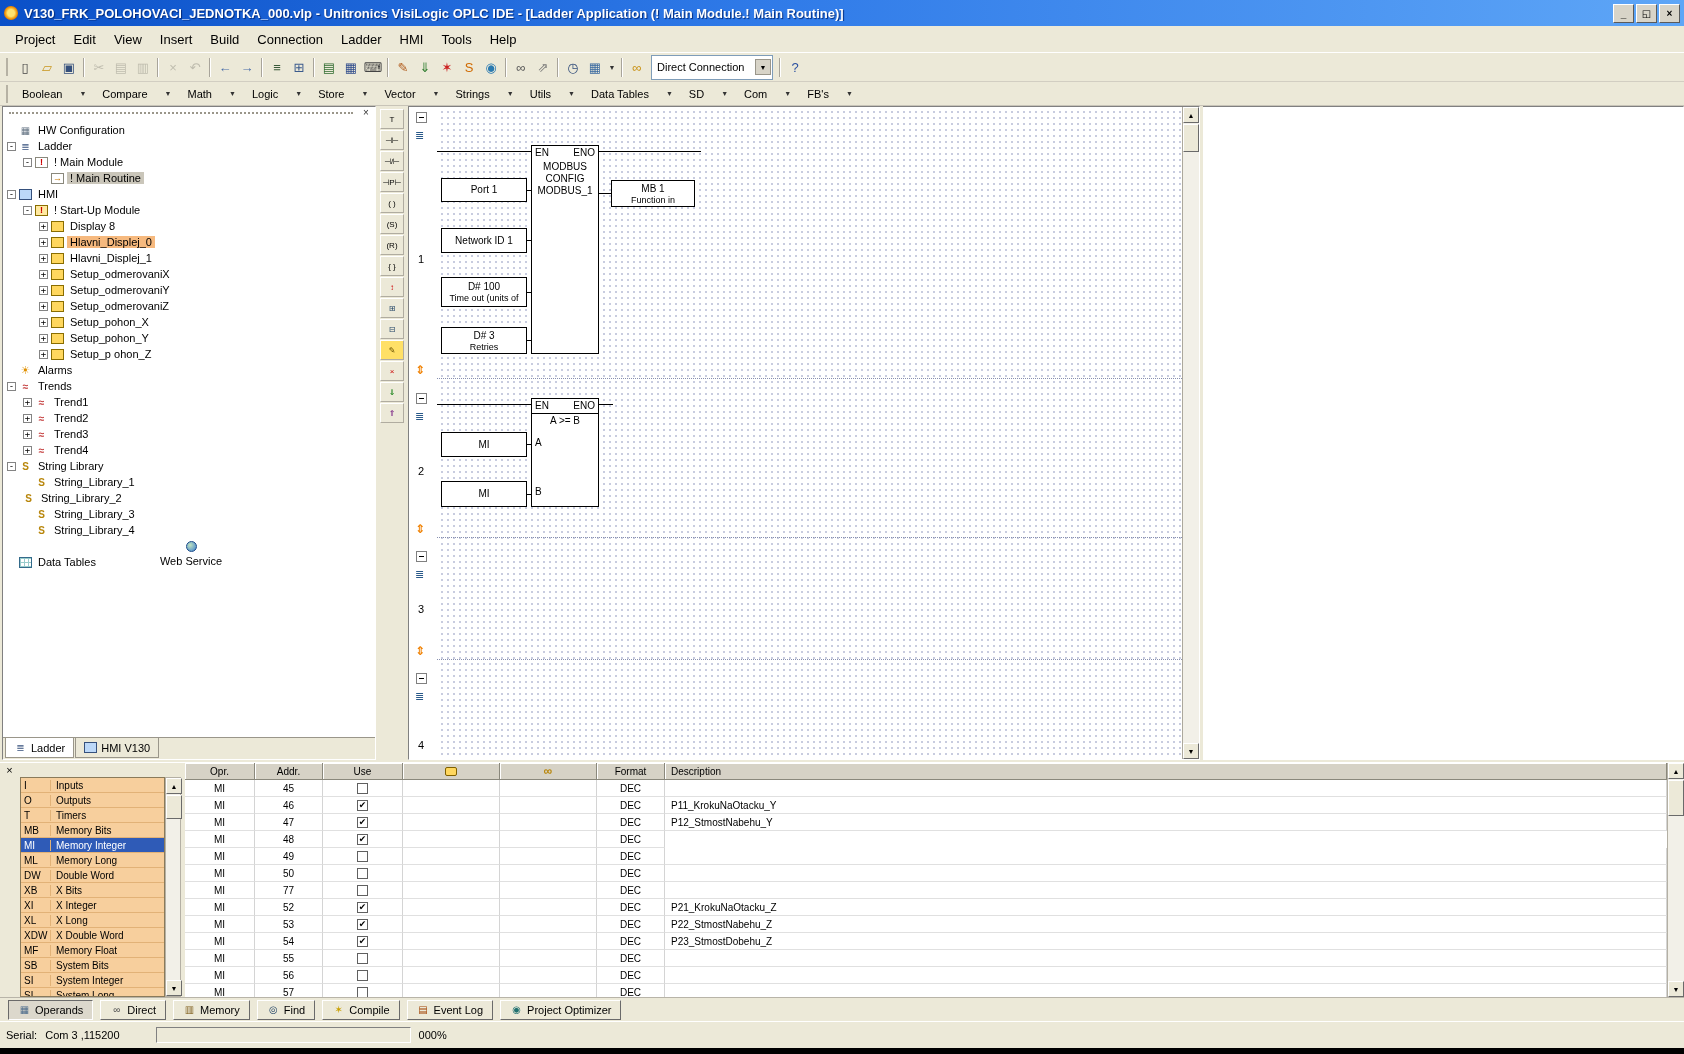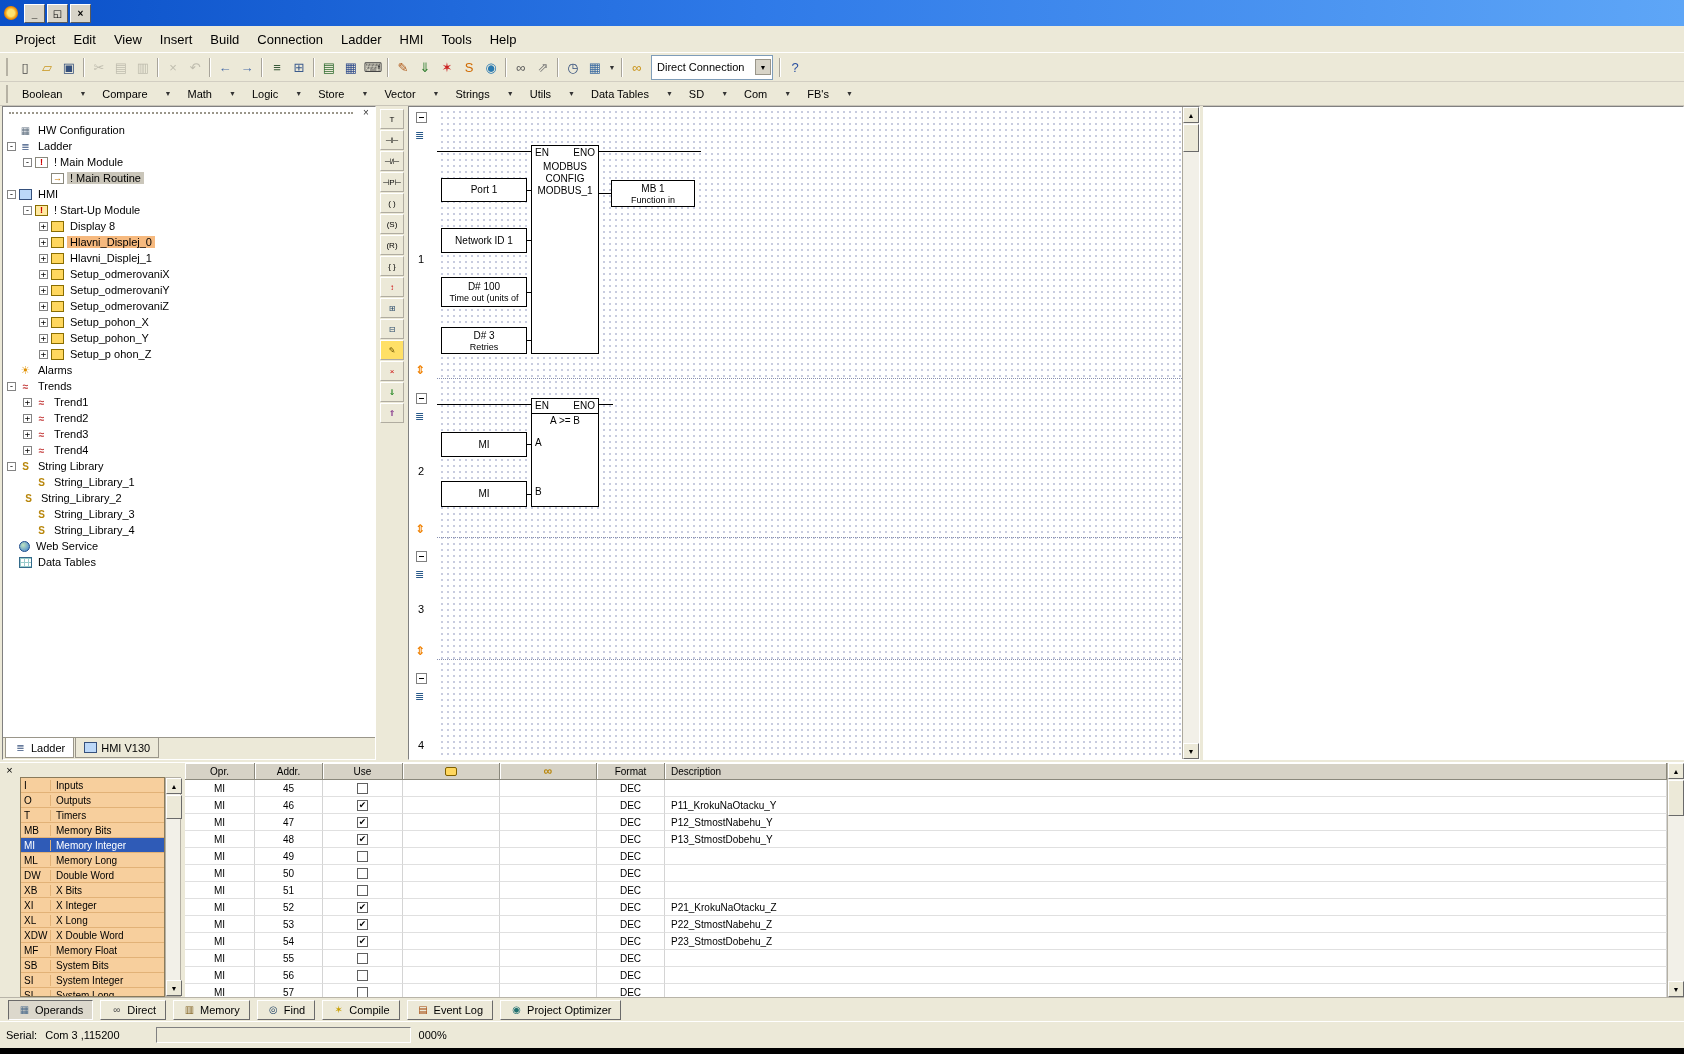--- a/index.html
+++ b/index.html
@@ -171,20 +171,21 @@
 .progress-well{width:255px;height:16px;margin-left:28px;background:#ece9d8;
   border:1px solid;border-color:#808080 #fff #fff #808080}
 </style>
 </head>
 <body>
 
 <div class="app">
 
   <div class="titlebar">
     <span class="app-ico"></span>
+    <span class="title-text">V130_FRK_POLOHOVACI_JEDNOTKA_000.vlp - Unitronics VisiLogic OPLC IDE - [Ladder Application (! Main Module.! Main Routine)]</span>
     <span class="win-btns">
       <span class="win-btn">_</span>
       <span class="win-btn">◱</span>
       <span class="win-btn">×</span>
     </span>
   </div>
 
   <div class="menubar">
       <span class="menu-item">Project</span>
       <span class="menu-item">Edit</span>
@@ -426,21 +427,21 @@
           <div class="trow" style="padding-left: 20px;">
             <span class="texp-sp"></span>
             <span class="ticon" data-icon="string-lib"></span>
             <span class="tlabel">String_Library_3</span>
           </div>
           <div class="trow" style="padding-left: 20px;">
             <span class="texp-sp"></span>
             <span class="ticon" data-icon="string-lib"></span>
             <span class="tlabel">String_Library_4</span>
           </div>
-          <div class="trow" style="padding-left: 4px;">
+          <div class="trow" style="padding-left: 4px; flex-direction: column;">
             <span class="texp-sp"></span>
             <span class="ticon" data-icon="web-service"></span>
             <span class="tlabel">Web Service</span>
           </div>
           <div class="trow" style="padding-left: 4px;">
             <span class="texp-sp"></span>
             <span class="ticon" data-icon="data-tables"></span>
             <span class="tlabel">Data Tables</span>
           </div>
         </div>
@@ -687,21 +688,20 @@
           </div>
           <div class="trw">
             <span class="td c1">MI</span>
             <span class="td c2">48</span>
             <span class="td c3">
               <span class="cb checked"></span>
             </span>
             <span class="td c4"></span>
             <span class="td c5"></span>
             <span class="td c6">DEC</span>
-            <span class="td c7 desc">P13_StmostDobehu_Y</span>
           </div>
           <div class="trw">
             <span class="td c1">MI</span>
             <span class="td c2">49</span>
             <span class="td c3">
               <span class="cb"></span>
             </span>
             <span class="td c4"></span>
             <span class="td c5"></span>
             <span class="td c6">DEC</span>
@@ -713,21 +713,21 @@
             <span class="td c3">
               <span class="cb"></span>
             </span>
             <span class="td c4"></span>
             <span class="td c5"></span>
             <span class="td c6">DEC</span>
             <span class="td c7 desc"></span>
           </div>
           <div class="trw">
             <span class="td c1">MI</span>
-            <span class="td c2">51</span>
+            <span class="td c2">77</span>
             <span class="td c3">
               <span class="cb"></span>
             </span>
             <span class="td c4"></span>
             <span class="td c5"></span>
             <span class="td c6">DEC</span>
             <span class="td c7 desc"></span>
           </div>
           <div class="trw">
             <span class="td c1">MI</span>

